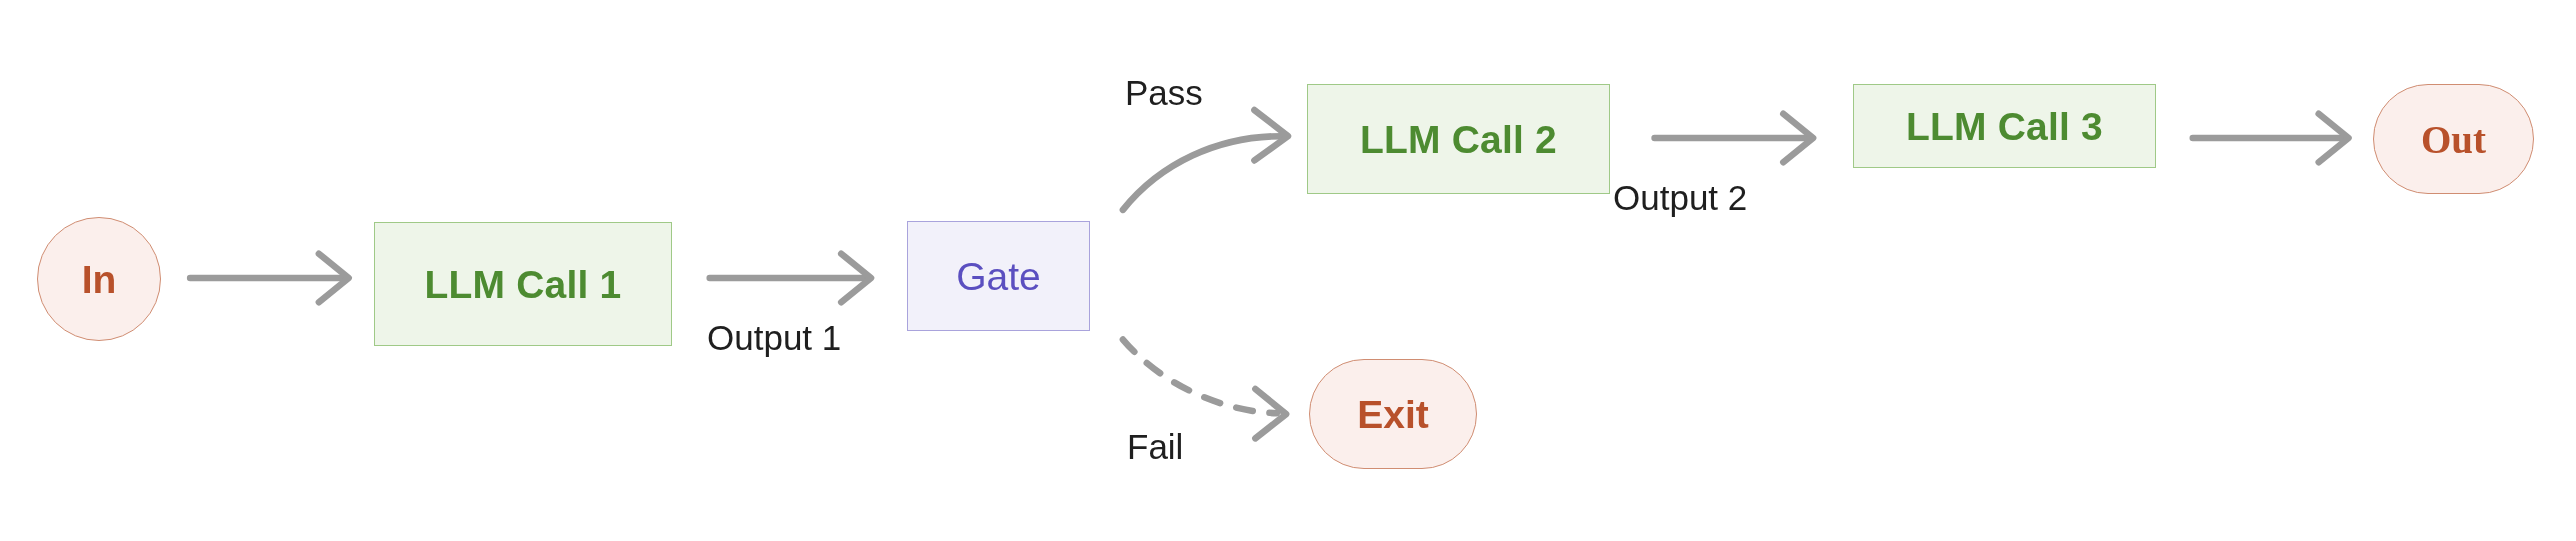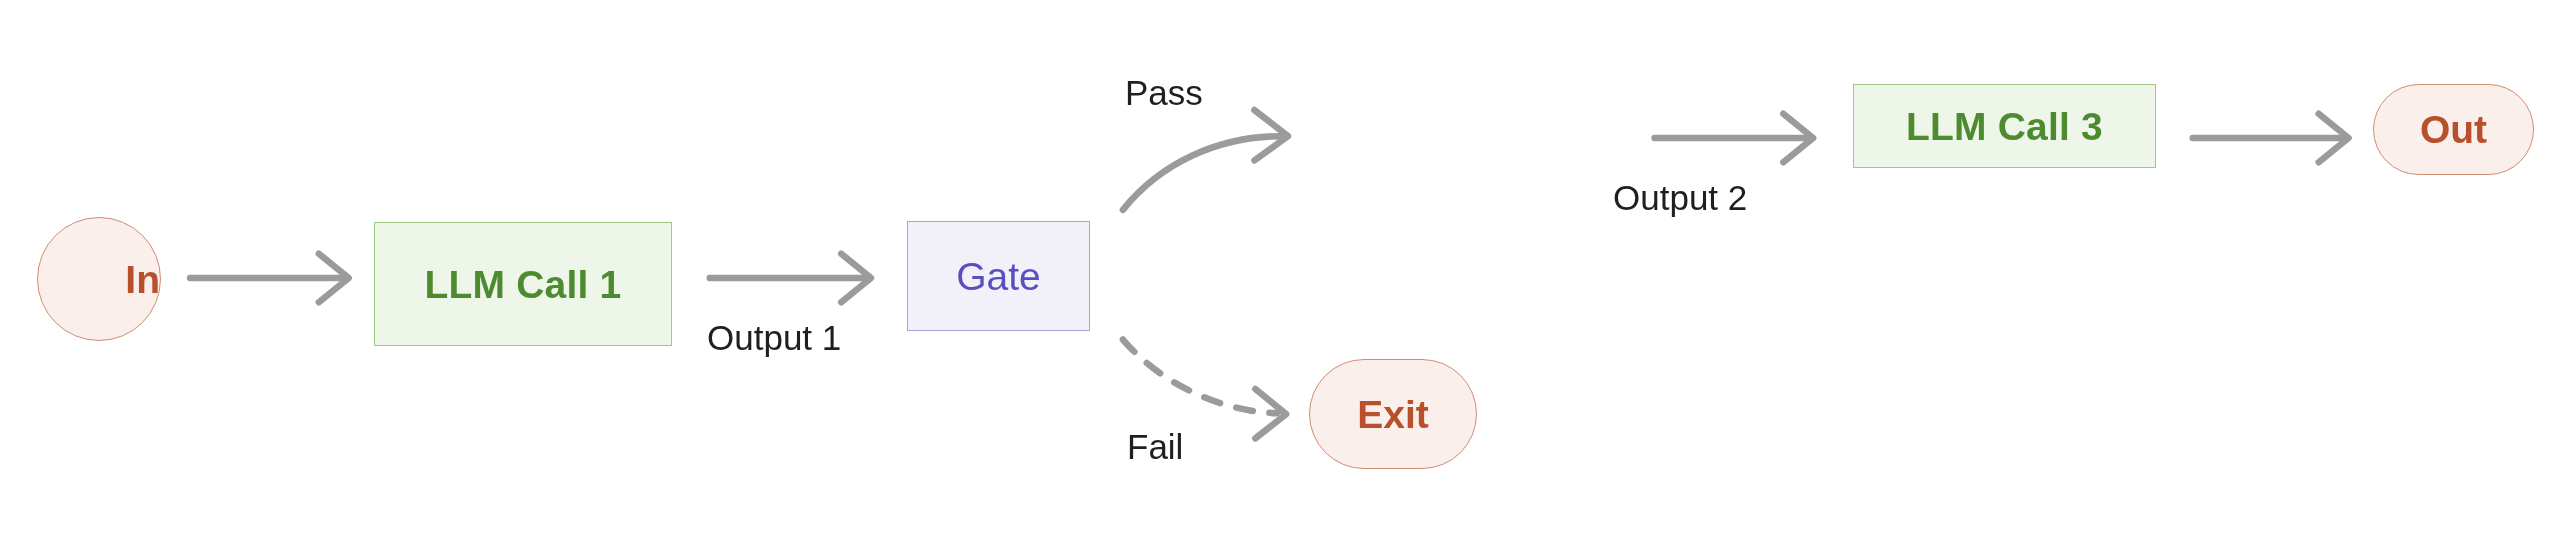--- a/index.html
+++ b/index.html
@@ -52,21 +52,21 @@
   }
   
   .node-terminal {
     background: #fbefec;
     border: 1.9px solid #d08d72;
     color: #b8512b;
     font-size: 39px;
     font-weight: bold;
   }
   .pill { border-radius: 932px; }
-  .circle { border-radius: 50%; justify-content: flex-end; }
+  .circle { border-radius: 50%; }
 
   .edge-label {
     position: absolute;
     color: #1f1f1f;
     font-size: 35px;
     line-height: 1;
     white-space: nowrap;
   }
   .edge-line {
     fill: none;
@@ -129,26 +129,29 @@
   </div>
 
   <div class="node node-process" style="left:374px; top:222px; width:298px; height:124px;">
     <span>LLM Call 1</span>
   </div>
 
   <div class="node node-gate" style="left:907px; top:221px; width:183px; height:110px;">
     <span>Gate</span>
   </div>
 
+  <div class="node node-process" style="left:1307px; top:84px; width:303px; height:110px;">
+    <span>LLM Call 2</span>
+  </div>
 
   <div class="node node-process" style="left:1853px; top:84px; width:303px; height:84px;">
     <span>LLM Call 3</span>
   </div>
 
-  <div class="node node-terminal pill" style="left:2373px; top:84px; width:161px; height:91px;">
+  <div class="node node-terminal pill" style="left:2373px; top:84px; width:161px; height:110px;font-family:Liberation Serif, serif;">
     <span>Out</span>
   </div>
 
   <div class="node node-terminal pill" style="left:1309px; top:359px; width:168px; height:110px;">
     <span>Exit</span>
   </div>
 
   <div class="edge-label" style="left:707px; top:320px;">Output 1</div>
 
   <div class="edge-label" style="left:1125px; top:75px;">Pass</div>

